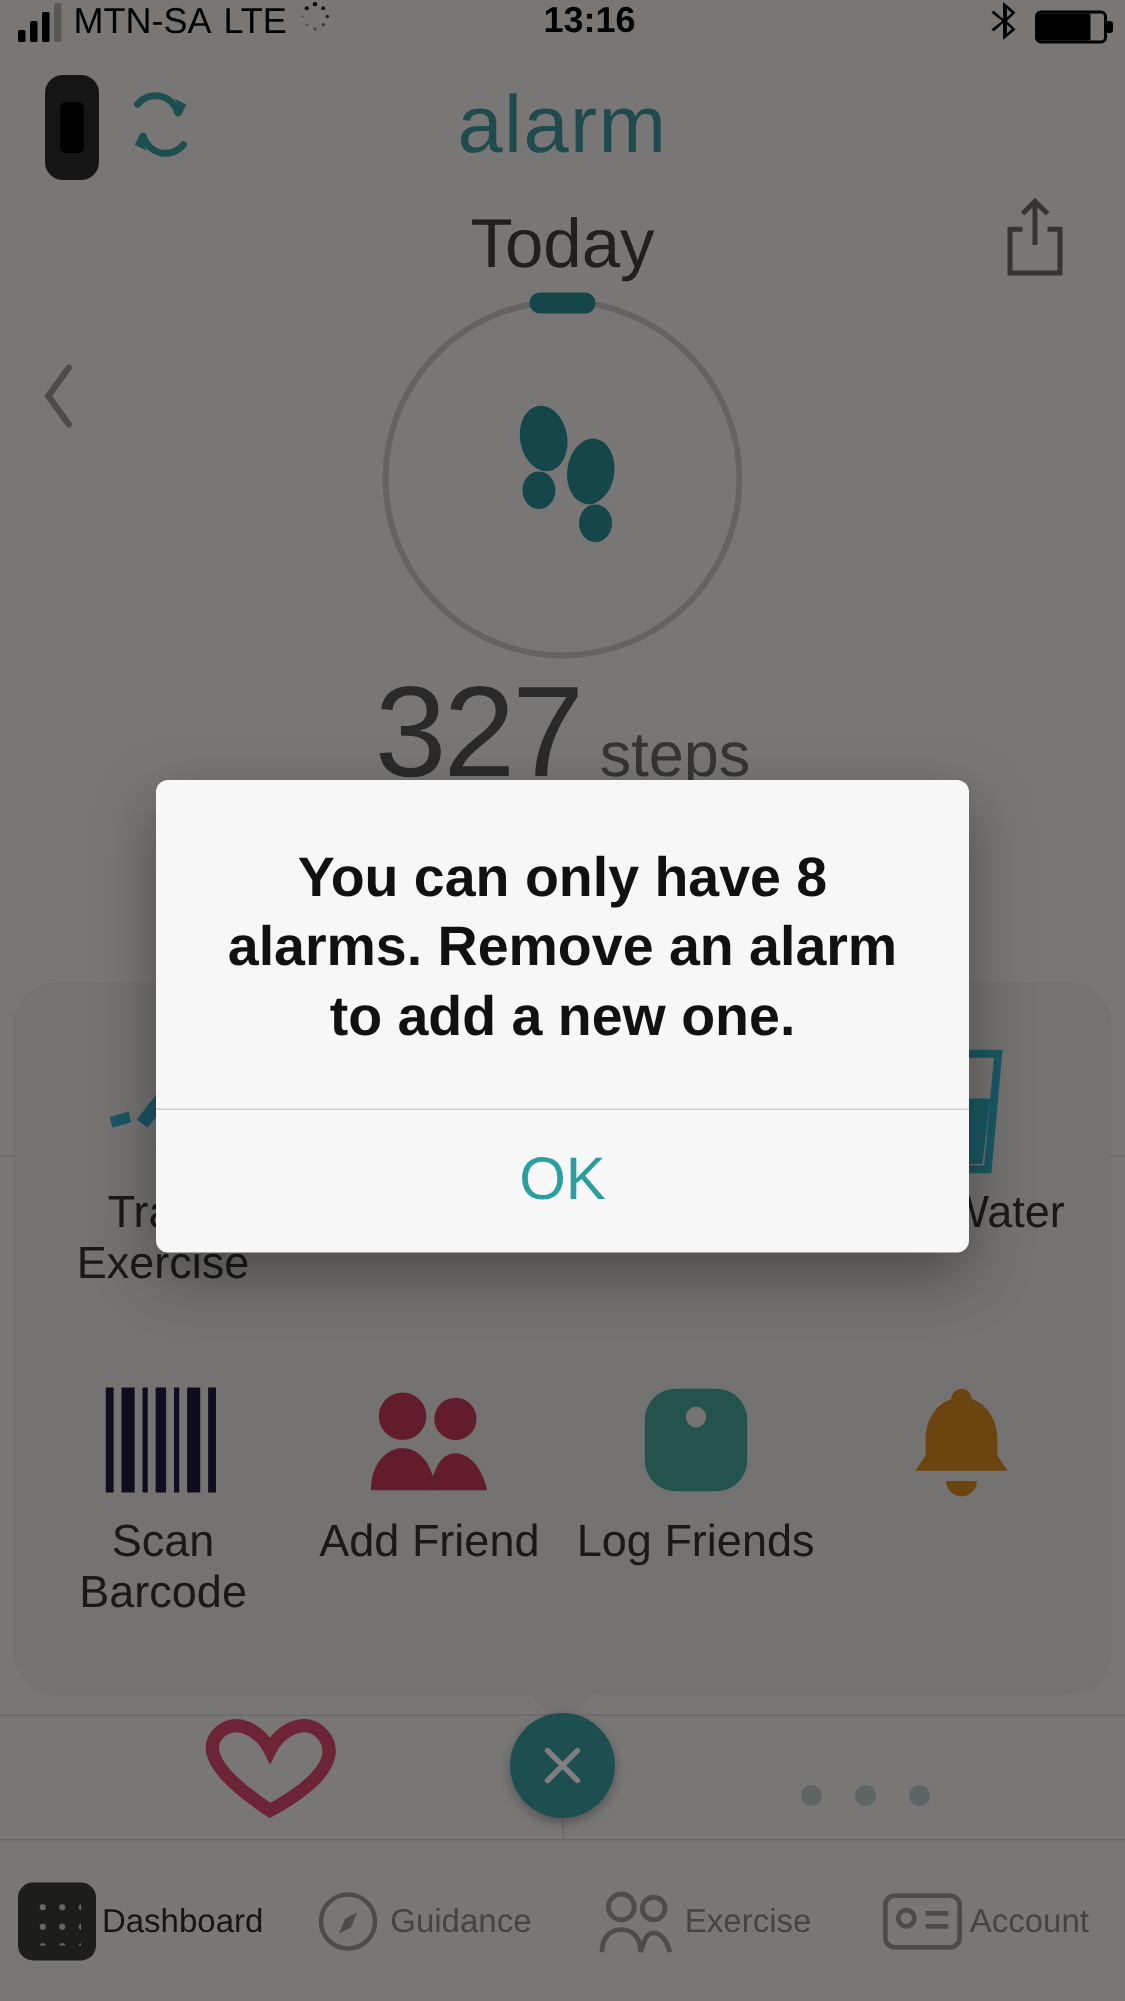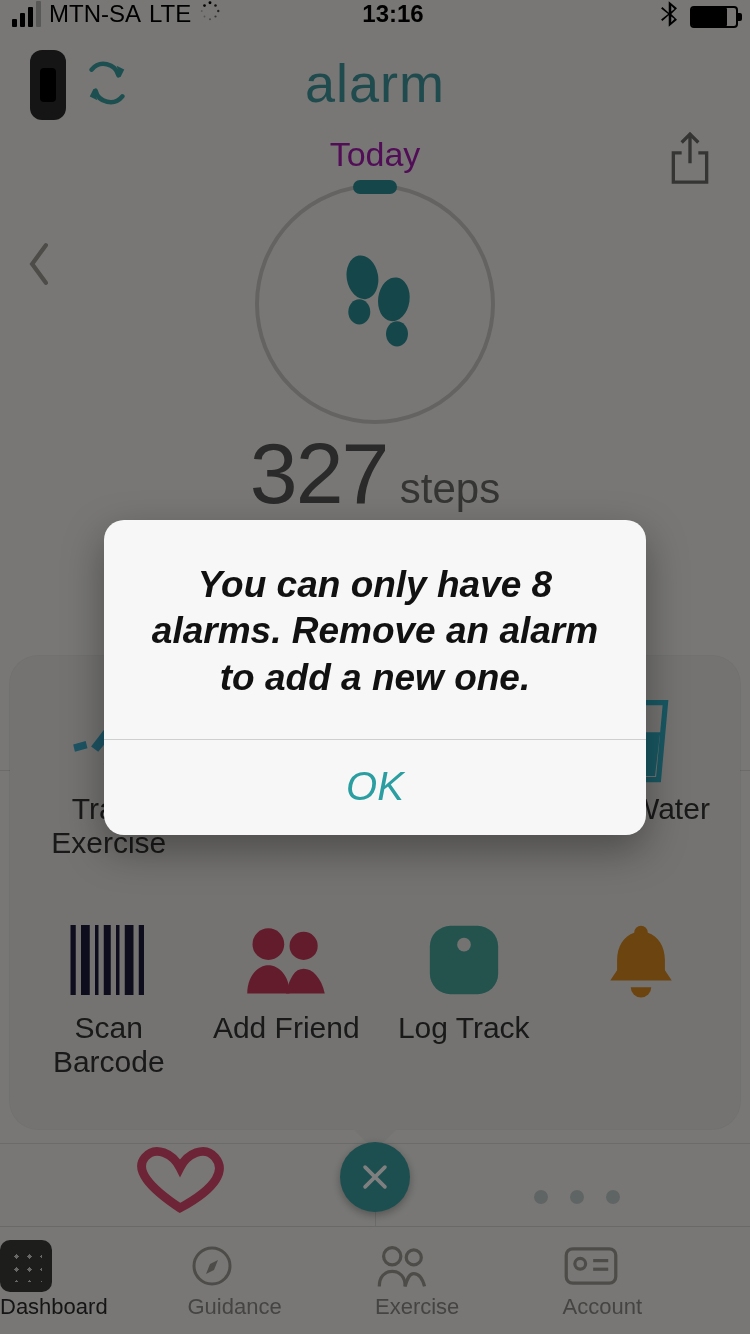--- a/index.html
+++ b/index.html
@@ -51,21 +51,21 @@
     font-weight:400;
     font-family: "Helvetica Neue", Arial, sans-serif;
   }
   .device-icon { position:absolute; left:30px; top:10px; display:flex; align-items:center; gap:18px; }
   .tracker { width:36px; height:70px; background:#2b2b2b; border-radius:12px; position:relative;}
   .tracker::before{content:"";position:absolute;left:10px;right:10px;top:18px;bottom:18px;background:#000;border-radius:4px;}
   .sync-icon svg { width:46px; height:46px; }
 
   
   .date-row { position:relative; text-align:center; padding-top:10px; }
-  .date-label { font-size:34px; color:#a21caf; font-weight:500;}
+  .date-label { font-size:46px; color:#404040; font-weight:500;}
   .share-btn { position:absolute; right:35px; top:5px; width:50px; height:56px; }
   .back-btn { position:absolute; left:25px; top:240px; }
 
   
   .ring-area { text-align:center; margin-top:10px; }
   .ring { width:240px; height:240px; border-radius:50%; border:4px solid #c9c7c2; margin:10px auto 0; position:relative;}
   .ring-arc { position:absolute; top:-8px; left:50%; transform:translateX(-50%); width:44px; height:14px; background:#2a8d93; border-radius:8px;}
   .foot-icon { position:absolute; inset:0; display:flex; align-items:center; justify-content:center;}
   .steps-row { }
   .steps-number { font-size:86px; color:#555; font-weight:300; letter-spacing:-2px;}
@@ -96,21 +96,21 @@
   .close-fab svg{width:34px;height:34px;}
 
   
   .bottom-zone {
     position:absolute; bottom:0; left:0; right:0;
     height:108px;
     background:#f0efeb;
     border-top:1px solid rgba(0,0,0,.12);
     display:flex;
   }
-  .tab { flex:1; display:flex; flex-direction:column; align-items:flex-start; justify-content:center; gap:4px; color:#8a8984;}
+  .tab { flex:1; display:flex; flex-direction:row; align-items:center; justify-content:center; gap:4px; color:#8a8984;}
   .tab.active { color:#2b2b2b; }
   .tab .tab-icon{height:48px;display:flex;align-items:center;justify-content:center;}
   .tab .tab-label{font-size:22px;}
   .dash-tile{width:52px;height:52px;background:#3a3a38;border-radius:10px;position:relative;}
   .dash-tile::before{content:"";position:absolute;inset:10px;background:
     radial-gradient(circle,#cfcfca 2px,transparent 2.2px) 0 0/13px 13px;}
 
   
   .heart-deco{position:absolute;bottom:115px;left:120px;}
   .dots-deco{position:absolute;bottom:130px;right:130px;display:flex;gap:22px;}
@@ -123,24 +123,23 @@
     position:absolute; inset:0;
     background:rgba(0,0,0,.50);
   }
 
   
   .alert {
     position:absolute;
     left:104px; right:104px;
     top:520px;
     background:#f7f7f7;
-    border-radius:20px;
+    border-radius:8px;
     overflow:hidden;
     box-shadow:0 15px 40px rgba(0,0,0,.35);
-    font-style:italic;
   }
   .alert-msg {
     padding:42px 36px 38px;
     text-align:center;
     font-size:37px;
     line-height:1.25;
     font-weight:600;
     color:#111;
   }
   .alert-divider{height:1px;background:#cfcfcf;}
@@ -316,21 +315,21 @@
       </div>
       <div class="label">Add Friend</div>
     </div>
     <div class="action-item">
       <div class="icon-box">
         <svg width="82" height="82" viewBox="0 0 48 48">
             <rect x="4" y="4" width="40" height="40" rx="12" fill="#49a79d"></rect>
             <circle cx="24" cy="15" r="4" fill="#e8e7e3"></circle>
           </svg>
       </div>
-      <div class="label">Log Track</div>
+      <div class="label">Log Friends</div>
     </div>
     <div class="action-item">
       <div class="icon-box">
         <svg width="80" height="82" viewBox="0 0 46 48">
             <path fill="#d8891e" d="M23 4a4 4 0 0 1 4 4c6 2 10 8 10 16v6l4 6H5l4-6v-6c0-8 4-14 10-16a4 4 0 0 1 4-4z"></path>
             <path fill="#d8891e" d="M17 40a6 6 0 0 0 12 0z"></path>
           </svg>
       </div>
     </div>
   </div>

